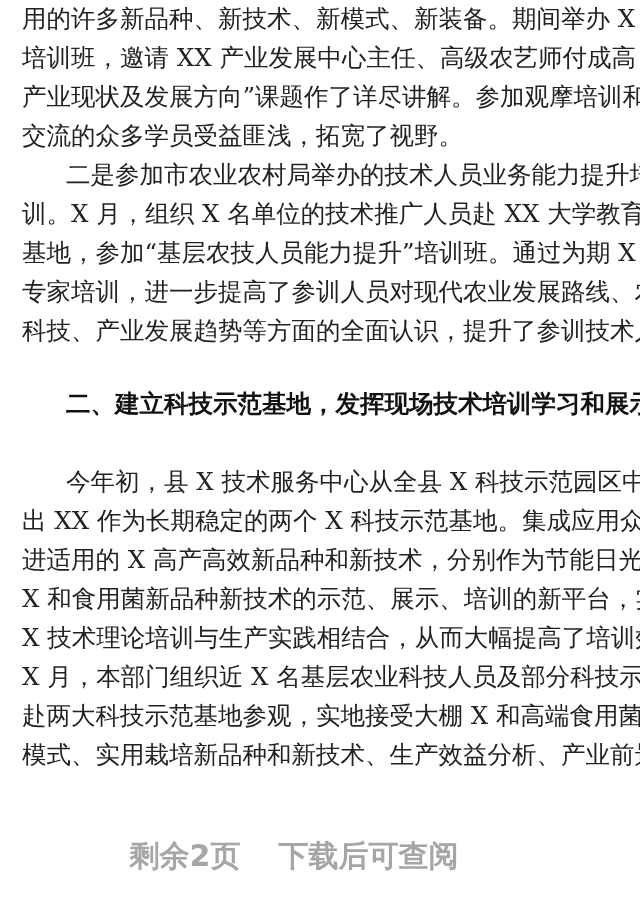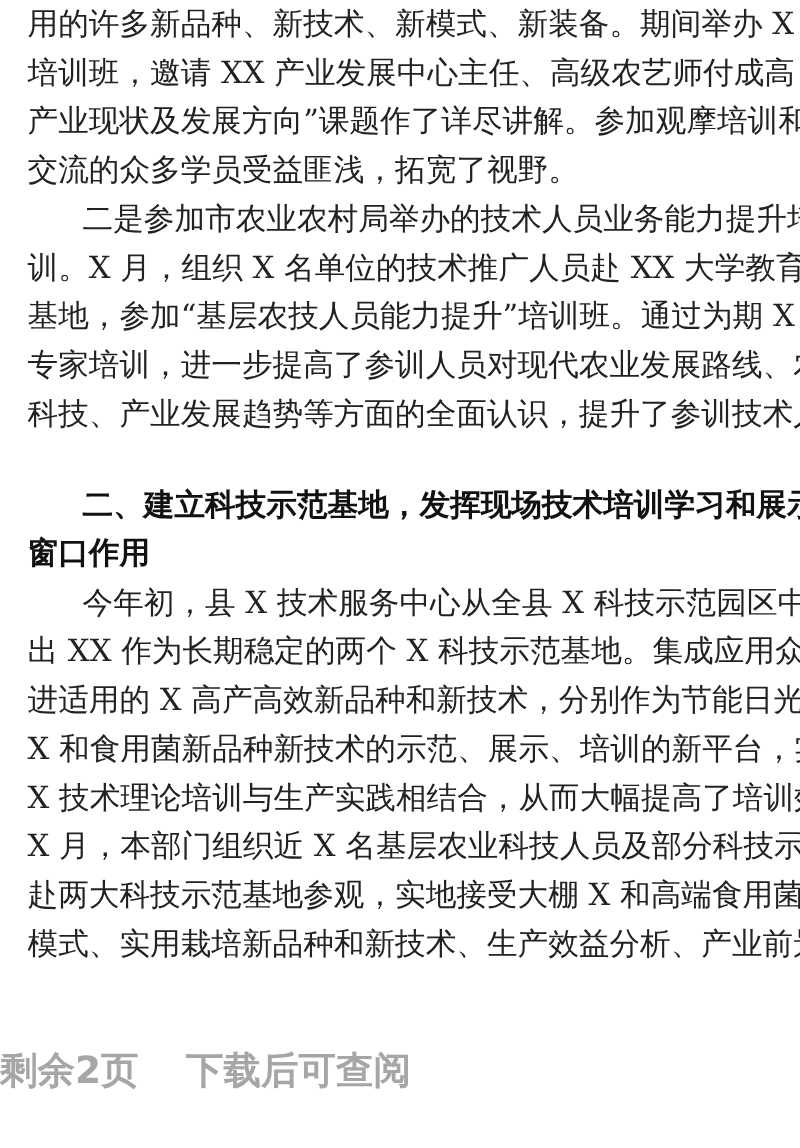--- a/index.html
+++ b/index.html
@@ -45,21 +45,21 @@
     .heading {
       font-family: "DejaVu Sans", "Liberation Sans", sans-serif;
       font-weight: bold;
       color: #111;
     }
     .footer-note {
       position: absolute;
       left: 0;
       top: 836px;
       width: 588px;
-      text-align: left;
+      text-align: center;
       font-family: "DejaVu Sans", "Liberation Sans", sans-serif;
       font-weight: bold;
       font-size: 30px;
       color: #a6a6a6;
       letter-spacing: 0px;
     }
     .footer-note span {
       display: inline-block;
     }
     .footer-note .gap {
@@ -76,21 +76,20 @@
   <div class="line" style="top:78px">产业现状及发展方向”课题作了详尽讲解。参加观摩培训和互动</div>
   <div class="line last" style="top:117px">交流的众多学员受益匪浅，拓宽了视野。</div>
 
   <div class="line indent" style="top:156px">二是参加市农业农村局举办的技术人员业务能力提升培</div>
   <div class="line" style="top:195px">训。X 月，组织 X 名单位的技术推广人员赴 XX 大学教育培训</div>
   <div class="line" style="top:234px">基地，参加“基层农技人员能力提升”培训班。通过为期 X 天的</div>
   <div class="line" style="top:273px">专家培训，进一步提高了参训人员对现代农业发展路线、农业</div>
   <div class="line" style="top:312px">科技、产业发展趋势等方面的全面认识，提升了参训技术人员</div>
 
   <div class="line indent heading" style="top:385px">二、建立科技示范基地，发挥现场技术培训学习和展示的</div>
-  <div class="line last heading" style="top:423px">窗口作用</div>
 
   <div class="line indent" style="top:463px">今年初，县 X 技术服务中心从全县 X 科技示范园区中遴选</div>
   <div class="line" style="top:502px">出 XX 作为长期稳定的两个 X 科技示范基地。集成应用众多先</div>
   <div class="line" style="top:541px">进适用的 X 高产高效新品种和新技术，分别作为节能日光温室</div>
   <div class="line" style="top:580px">X 和食用菌新品种新技术的示范、展示、培训的新平台，实现</div>
   <div class="line" style="top:619px">X 技术理论培训与生产实践相结合，从而大幅提高了培训效果。</div>
   <div class="line" style="top:658px">X 月，本部门组织近 X 名基层农业科技人员及部分科技示范户</div>
   <div class="line" style="top:697px">赴两大科技示范基地参观，实地接受大棚 X 和高端食用菌生产</div>
   <div class="line" style="top:736px">模式、实用栽培新品种和新技术、生产效益分析、产业前景等</div>
 

